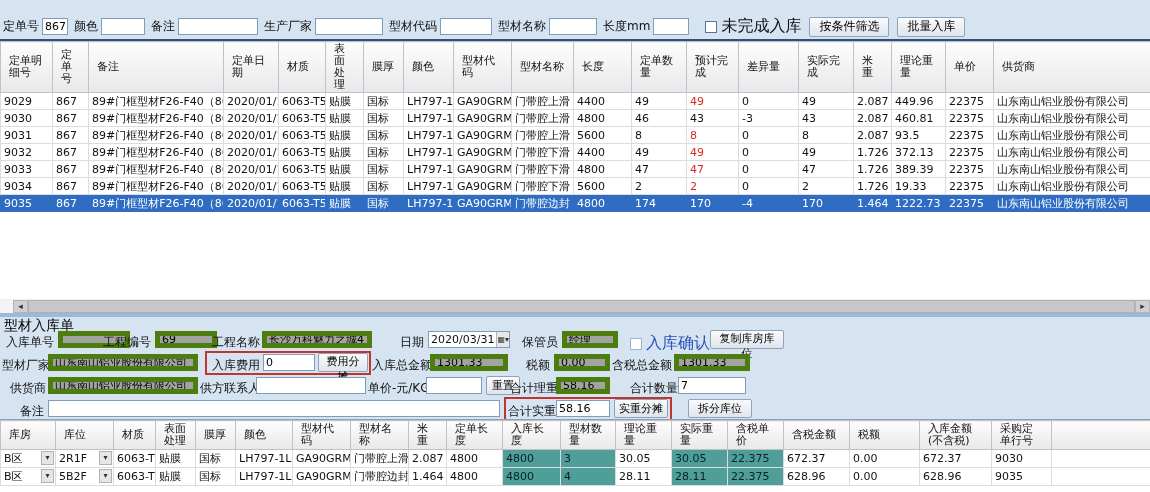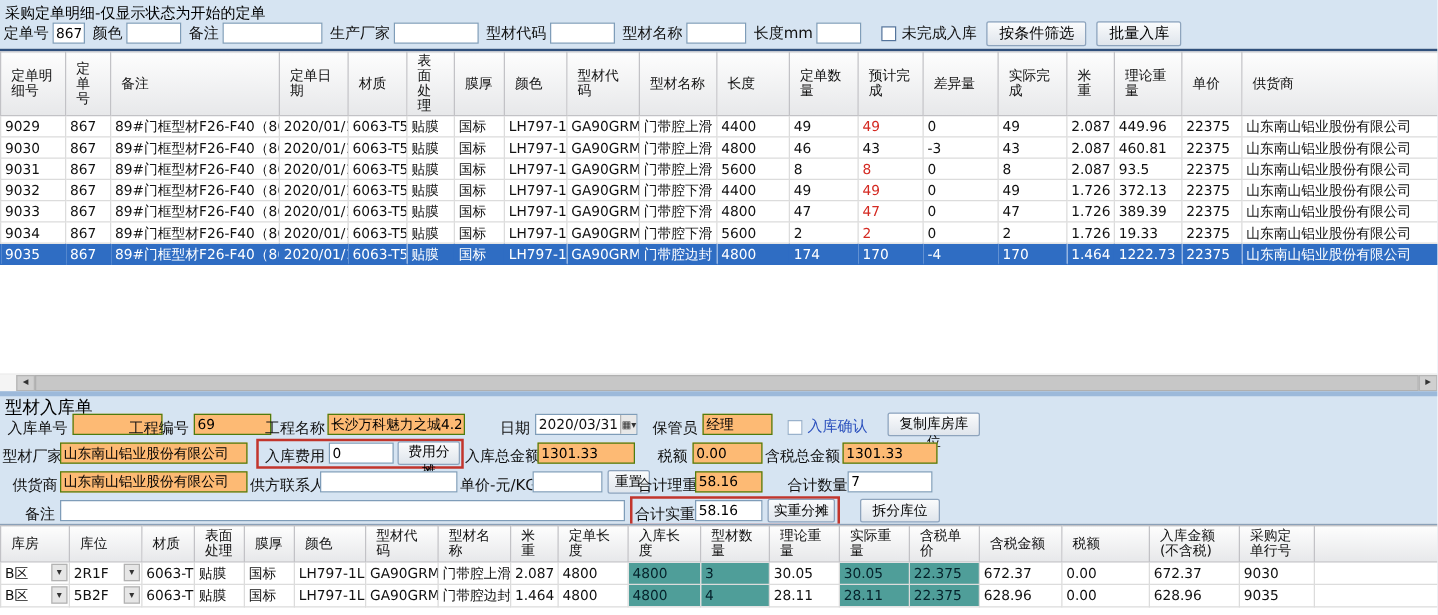--- a/index.html
+++ b/index.html
@@ -7,21 +7,21 @@
   .app{position:relative;width:1150px;height:492px;}
 
   
   .top-title{position:absolute;left:4px;top:2px;font-size:12px;color:#000;white-space:nowrap;}
   .filter-bar{position:absolute;left:3px;top:16px;height:21px;display:flex;align-items:center;white-space:nowrap;}
   .filter-bar .fl{font-size:12px;margin-left:6px;margin-right:3px;}
   .filter-bar .fl:first-child{margin-left:0;}
   .txt{height:17px;box-sizing:border-box;border:1px solid #7f9db9;background:#fff;font:11px "DejaVu Sans",sans-serif;padding:0 2px;}
   .btn{height:20px;box-sizing:border-box;background:linear-gradient(#fafbfc,#dfe5ec);border:1px solid #8ea4bd;border-radius:2px;font:12px "DejaVu Sans",sans-serif;padding:0 9px;margin-left:8px;color:#000;}
   .cb{display:inline-block;width:12px;height:12px;background:#fff;border:1px solid #54749c;box-sizing:border-box;vertical-align:middle;}
-  .cb-lab{font-size:12px;margin-left:4px;vertical-align:middle;}
+  .cb-lab{font-size:16px;margin-left:4px;vertical-align:middle;}
 
   .grid-area{position:absolute;left:0;top:39px;width:1150px;height:274px;background:#fff;border-top:2px solid #30507c;box-sizing:border-box;overflow:hidden;}
   table.grid{border-collapse:collapse;table-layout:fixed;width:1150px;}
   table.grid th{background:linear-gradient(#fdfdfd,#e7e8ea);border:1px solid #c2c2c6;font-weight:normal;font-size:11px;text-align:left;padding:1px 8px;vertical-align:middle;word-break:break-all;line-height:12px;overflow:hidden;}
   #topGrid th{height:34px;}
   table.grid td{border:1px solid #dcdcdc;padding:0 3px;height:16px;font-size:11px;white-space:nowrap;overflow:hidden;}
   #topGrid td{height:16px;}
   tr.selected td{background:#2f6dc3;color:#fff;border-color:#2f6dc3;}
   td.red{color:#d42a22;}
   td.teal{background:#4f9e99;color:#05222b;}
@@ -36,38 +36,37 @@
   .hs-pad{position:absolute;left:0;top:0;width:13px;height:13px;background:#f4f4f4;}
 
   .splitter{position:absolute;left:0;top:313px;width:1150px;height:4px;background:#9cb9da;}
 
   
   .bottom{position:absolute;left:0;top:317px;width:1150px;height:175px;}
   .sect-title{position:absolute;left:4px;top:0;font-size:14px;color:#000;}
   .frow{position:absolute;left:0;width:1150px;height:21px;padding-left:37px;}
   .frow .fl{position:absolute;top:4px;font-size:12px;text-align:right;white-space:nowrap;}
   .fld{position:absolute;top:1px;height:17px;box-sizing:border-box;font:11px "DejaVu Sans",sans-serif;padding:0 2px;}
-  .ro{background:#fdba74;border:1px solid #4d7c0f;}
+  .ro{background:#a3a3a3;border:5px solid #4d7c0f;}
   .wt{background:#fff;border:1px solid #7f9db9;}
   .fbtn{position:absolute;top:0;height:19px;box-sizing:border-box;background:linear-gradient(#fafbfc,#dfe5ec);border:1px solid #8ea4bd;border-radius:2px;font:11px "DejaVu Sans",sans-serif;padding:0 4px;}
   .redbox{position:absolute;top:-2px;height:24px;border:2px solid #c2352c;box-sizing:border-box;}
   .datefld{position:absolute;top:1px;height:17px;box-sizing:border-box;background:#fff;border:1px solid #7f9db9;display:flex;align-items:center;}
   .datefld .dtext{flex:1;padding:0 2px;font-size:11px;}
   .dbtn{width:16px;height:15px;background:#e8e8e8;border-left:1px solid #b5b5b5;text-align:center;font-size:8px;line-height:15px;color:#333;}
   .blue-lab{color:#2b50bd;}
   .bgrid-area{position:absolute;left:0;top:102px;width:1150px;height:73px;background:#fff;border-top:1px solid #8aa0b8;box-sizing:border-box;overflow:hidden;}
   #bottomGrid th{height:26px;}
   #bottomGrid td{height:17px;}
 </style>
 </head>
 <body>
 
 <div class="app">
 
-  <div class="top-title">采购定单明细-仅显示状态为开始的定单</div>
 
   <div class="filter-bar">
     <span class="fl">定单号</span>
     <input class="txt" style="width: 26px;" value="867">
     <span class="fl">颜色</span>
     <input class="txt" style="width: 44px;" value="">
     <span class="fl">备注</span>
     <input class="txt" style="width: 80px;" value="">
     <span class="fl">生产厂家</span>
     <input class="txt" style="width: 68px;" value="">

